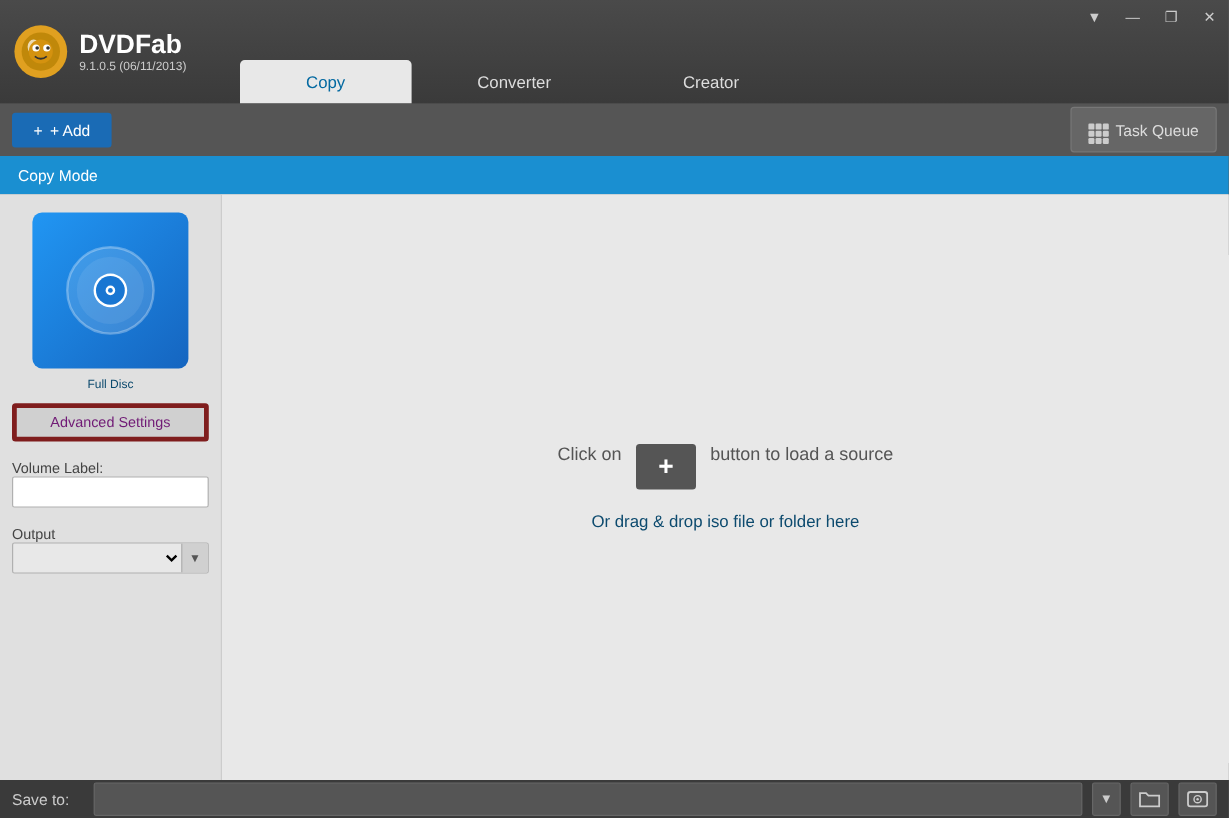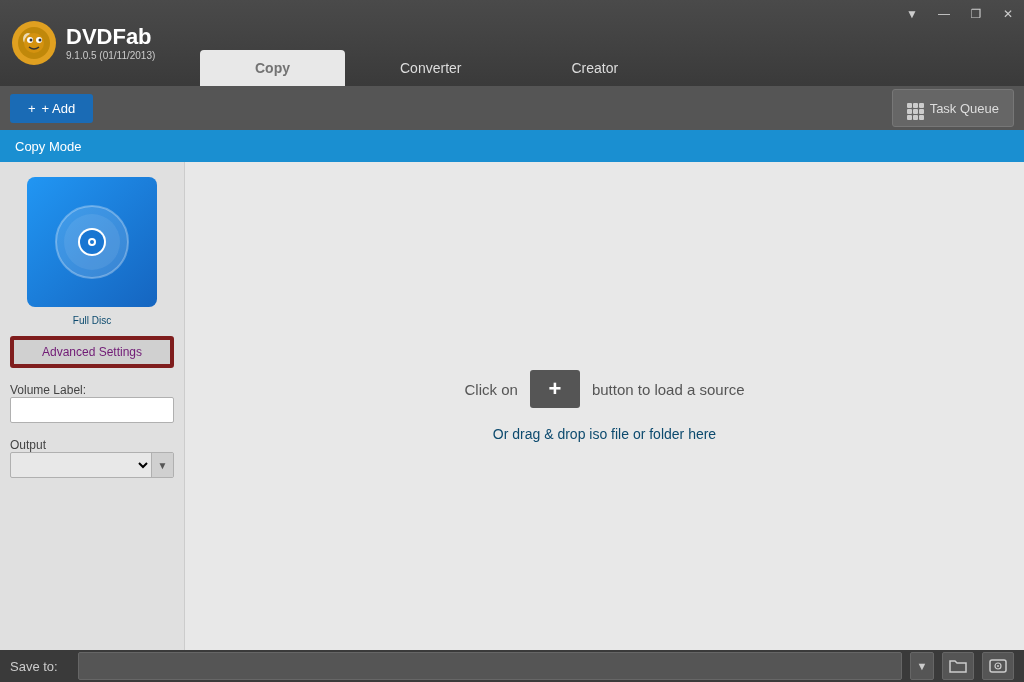--- a/index.html
+++ b/index.html
@@ -92,22 +92,22 @@
       color: #dddddd;
       cursor: pointer;
       font-size: 14px;
       border-radius: 4px 4px 0 0;
       background: transparent;
       position: relative;
     }
 
     .tab.active {
       background: #e8e8e8;
-      color: #737373;
-      font-weight: 700;
+      color: #0369a1;
+      font-weight: 400;
     }
 
     
     #toolbar {
       background: #555555;
       height: 44px;
       display: flex;
       align-items: center;
       padding: 0 10px;
       justify-content: space-between;
@@ -268,21 +268,20 @@
       background: #e8e8e8;
       display: flex;
       flex-direction: column;
       align-items: center;
       justify-content: center;
       gap: 18px;
     }
 
     #load-source-area {
       display: flex;
-      align-items: center;
       gap: 12px;
       font-size: 15px;
       color: #555;
     }
 
     #plus-button {
       background: #555555;
       color: white;
       width: 50px;
       height: 38px;
@@ -390,21 +389,21 @@
 
       <circle cx="24" cy="24" r="10" fill="#d4920f"></circle>
       <circle cx="20" cy="21" r="3" fill="white"></circle>
       <circle cx="29" cy="21" r="3" fill="white"></circle>
       <circle cx="21" cy="21" r="1.5" fill="#333"></circle>
       <circle cx="30" cy="21" r="1.5" fill="#333"></circle>
       <path d="M19 28 Q24 32 29 28" stroke="#333" stroke-width="1.5" fill="none"></path>
     </svg>
     <div id="logo-text">
       <span id="logo-name">DVDFab</span>
-      <span id="logo-version">9.1.0.5 (01/11/2013)</span>
+      <span id="logo-version">9.1.0.5 (06/11/2013)</span>
     </div>
   </div>
 
   <div id="tabs">
     <div class="tab active">
       <span>Copy</span>
     </div>
     <div class="tab">
       <span>Converter</span>
     </div>

